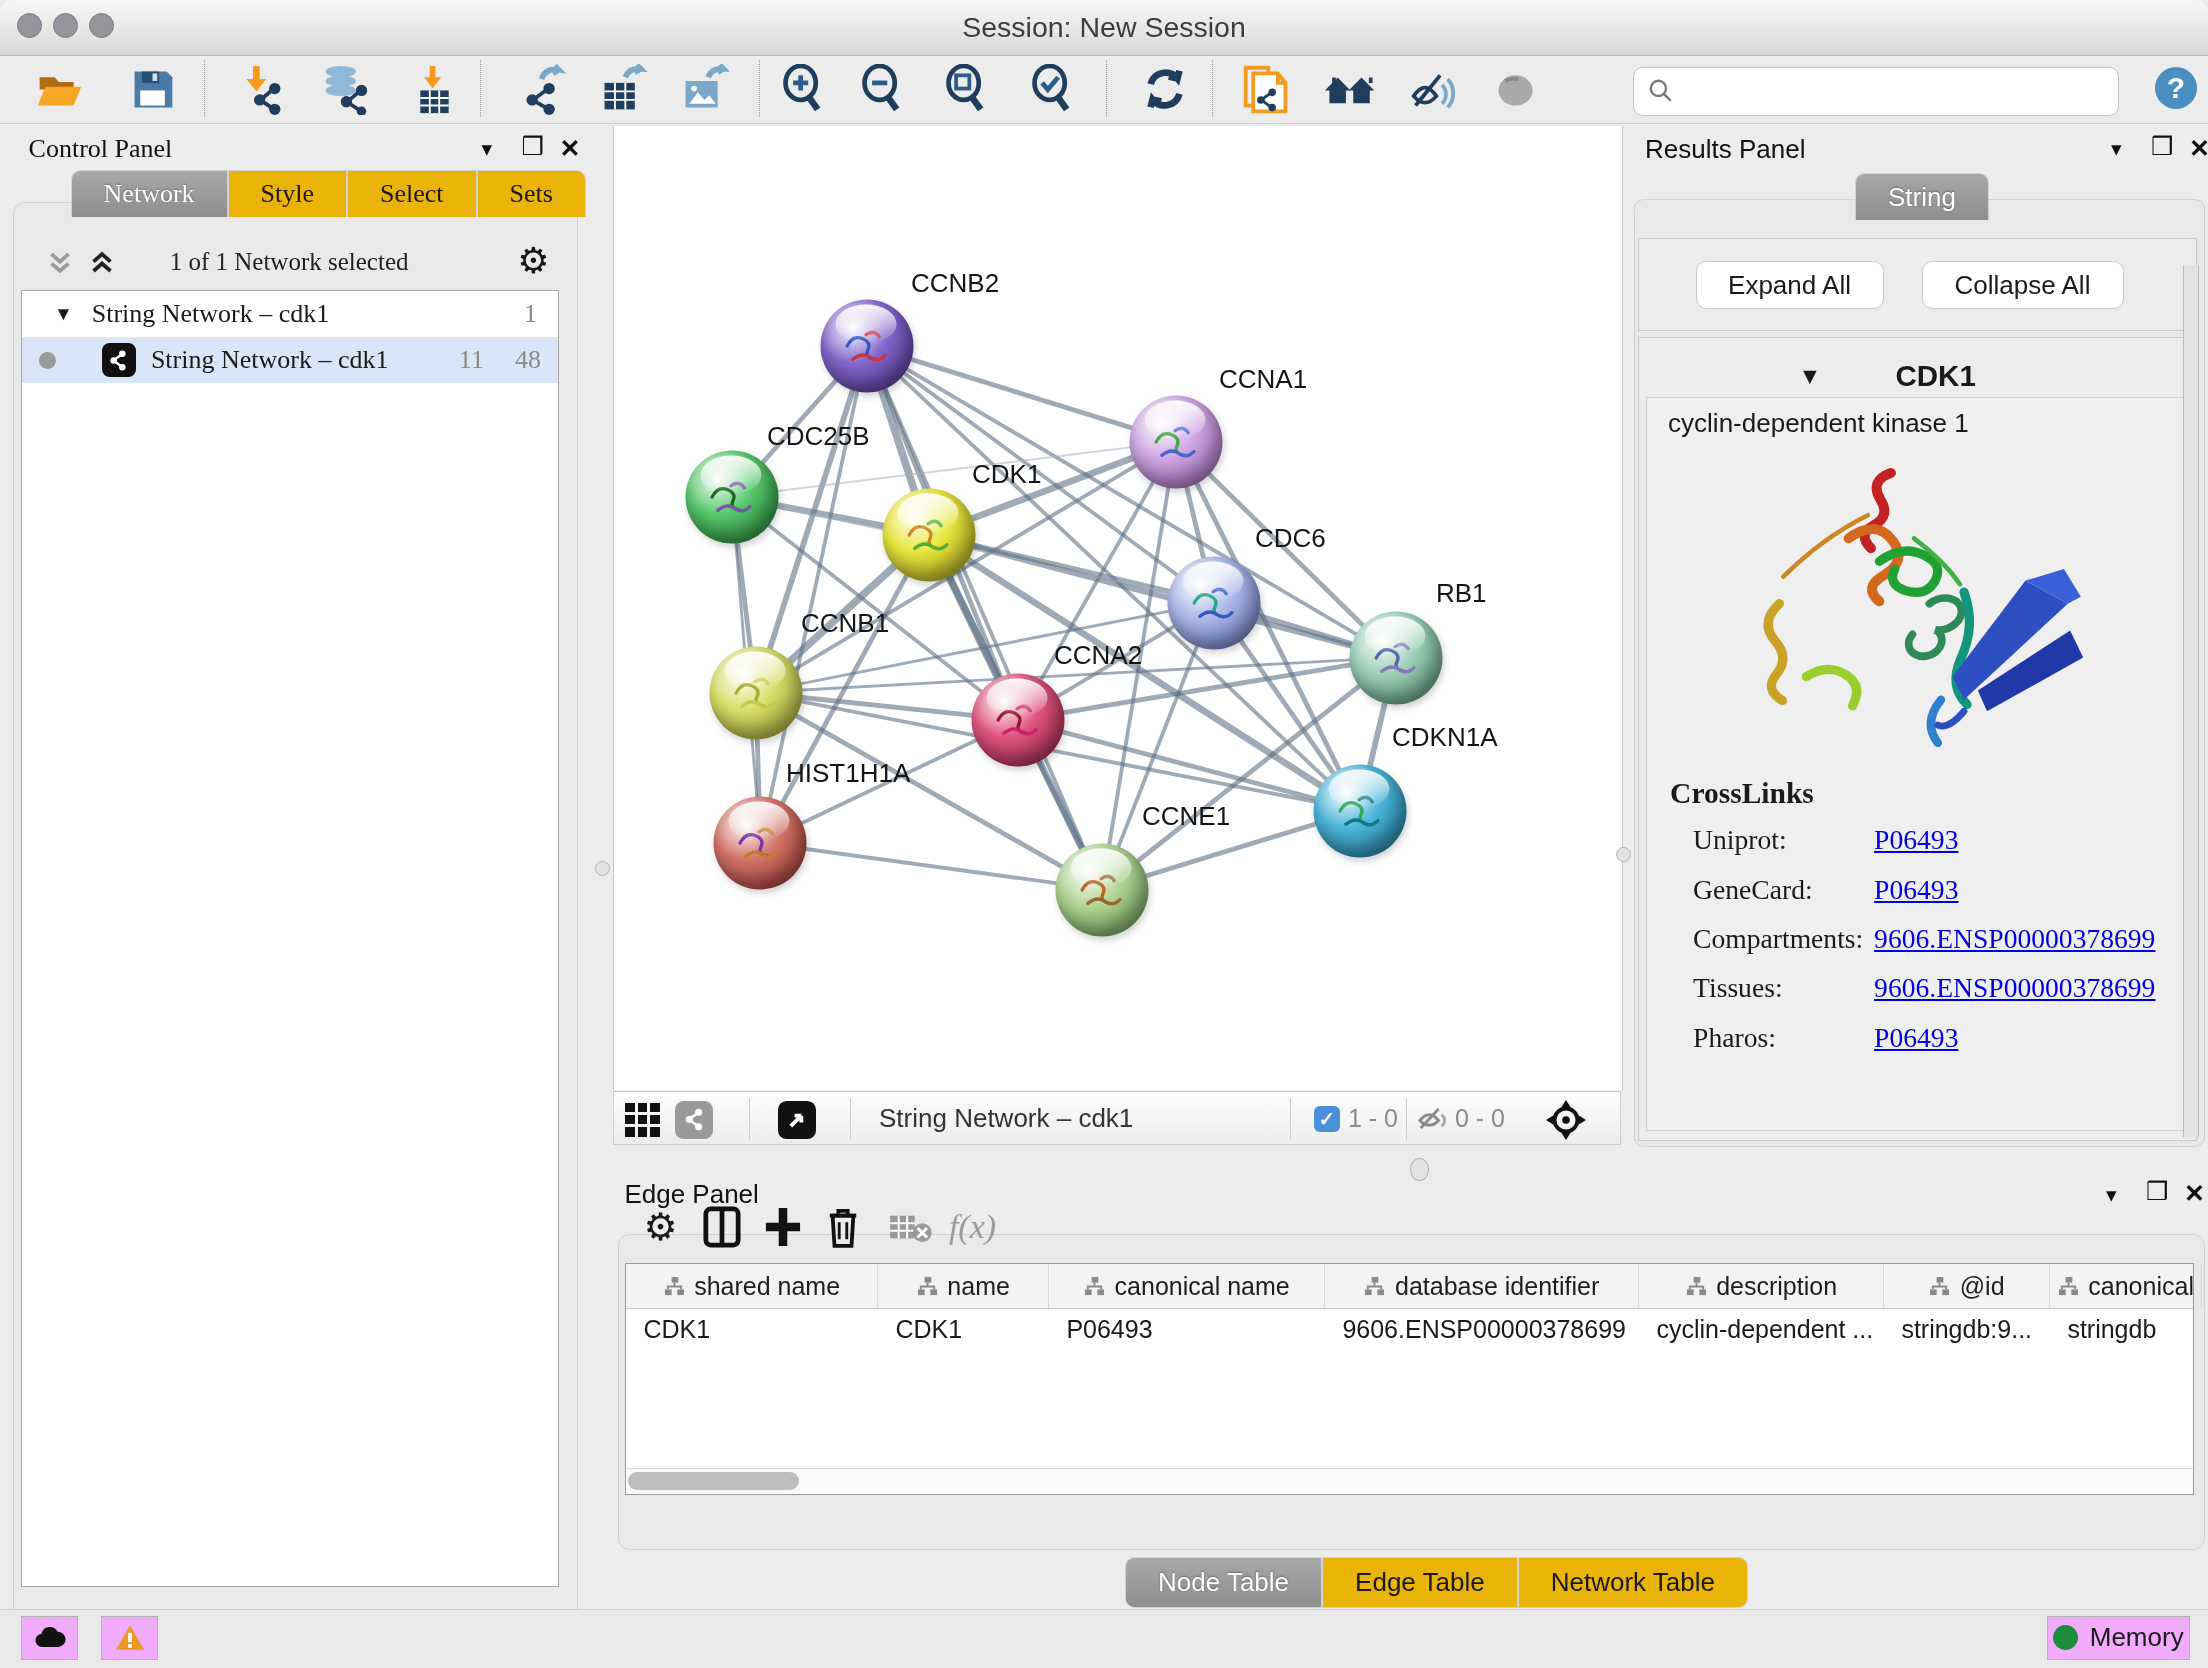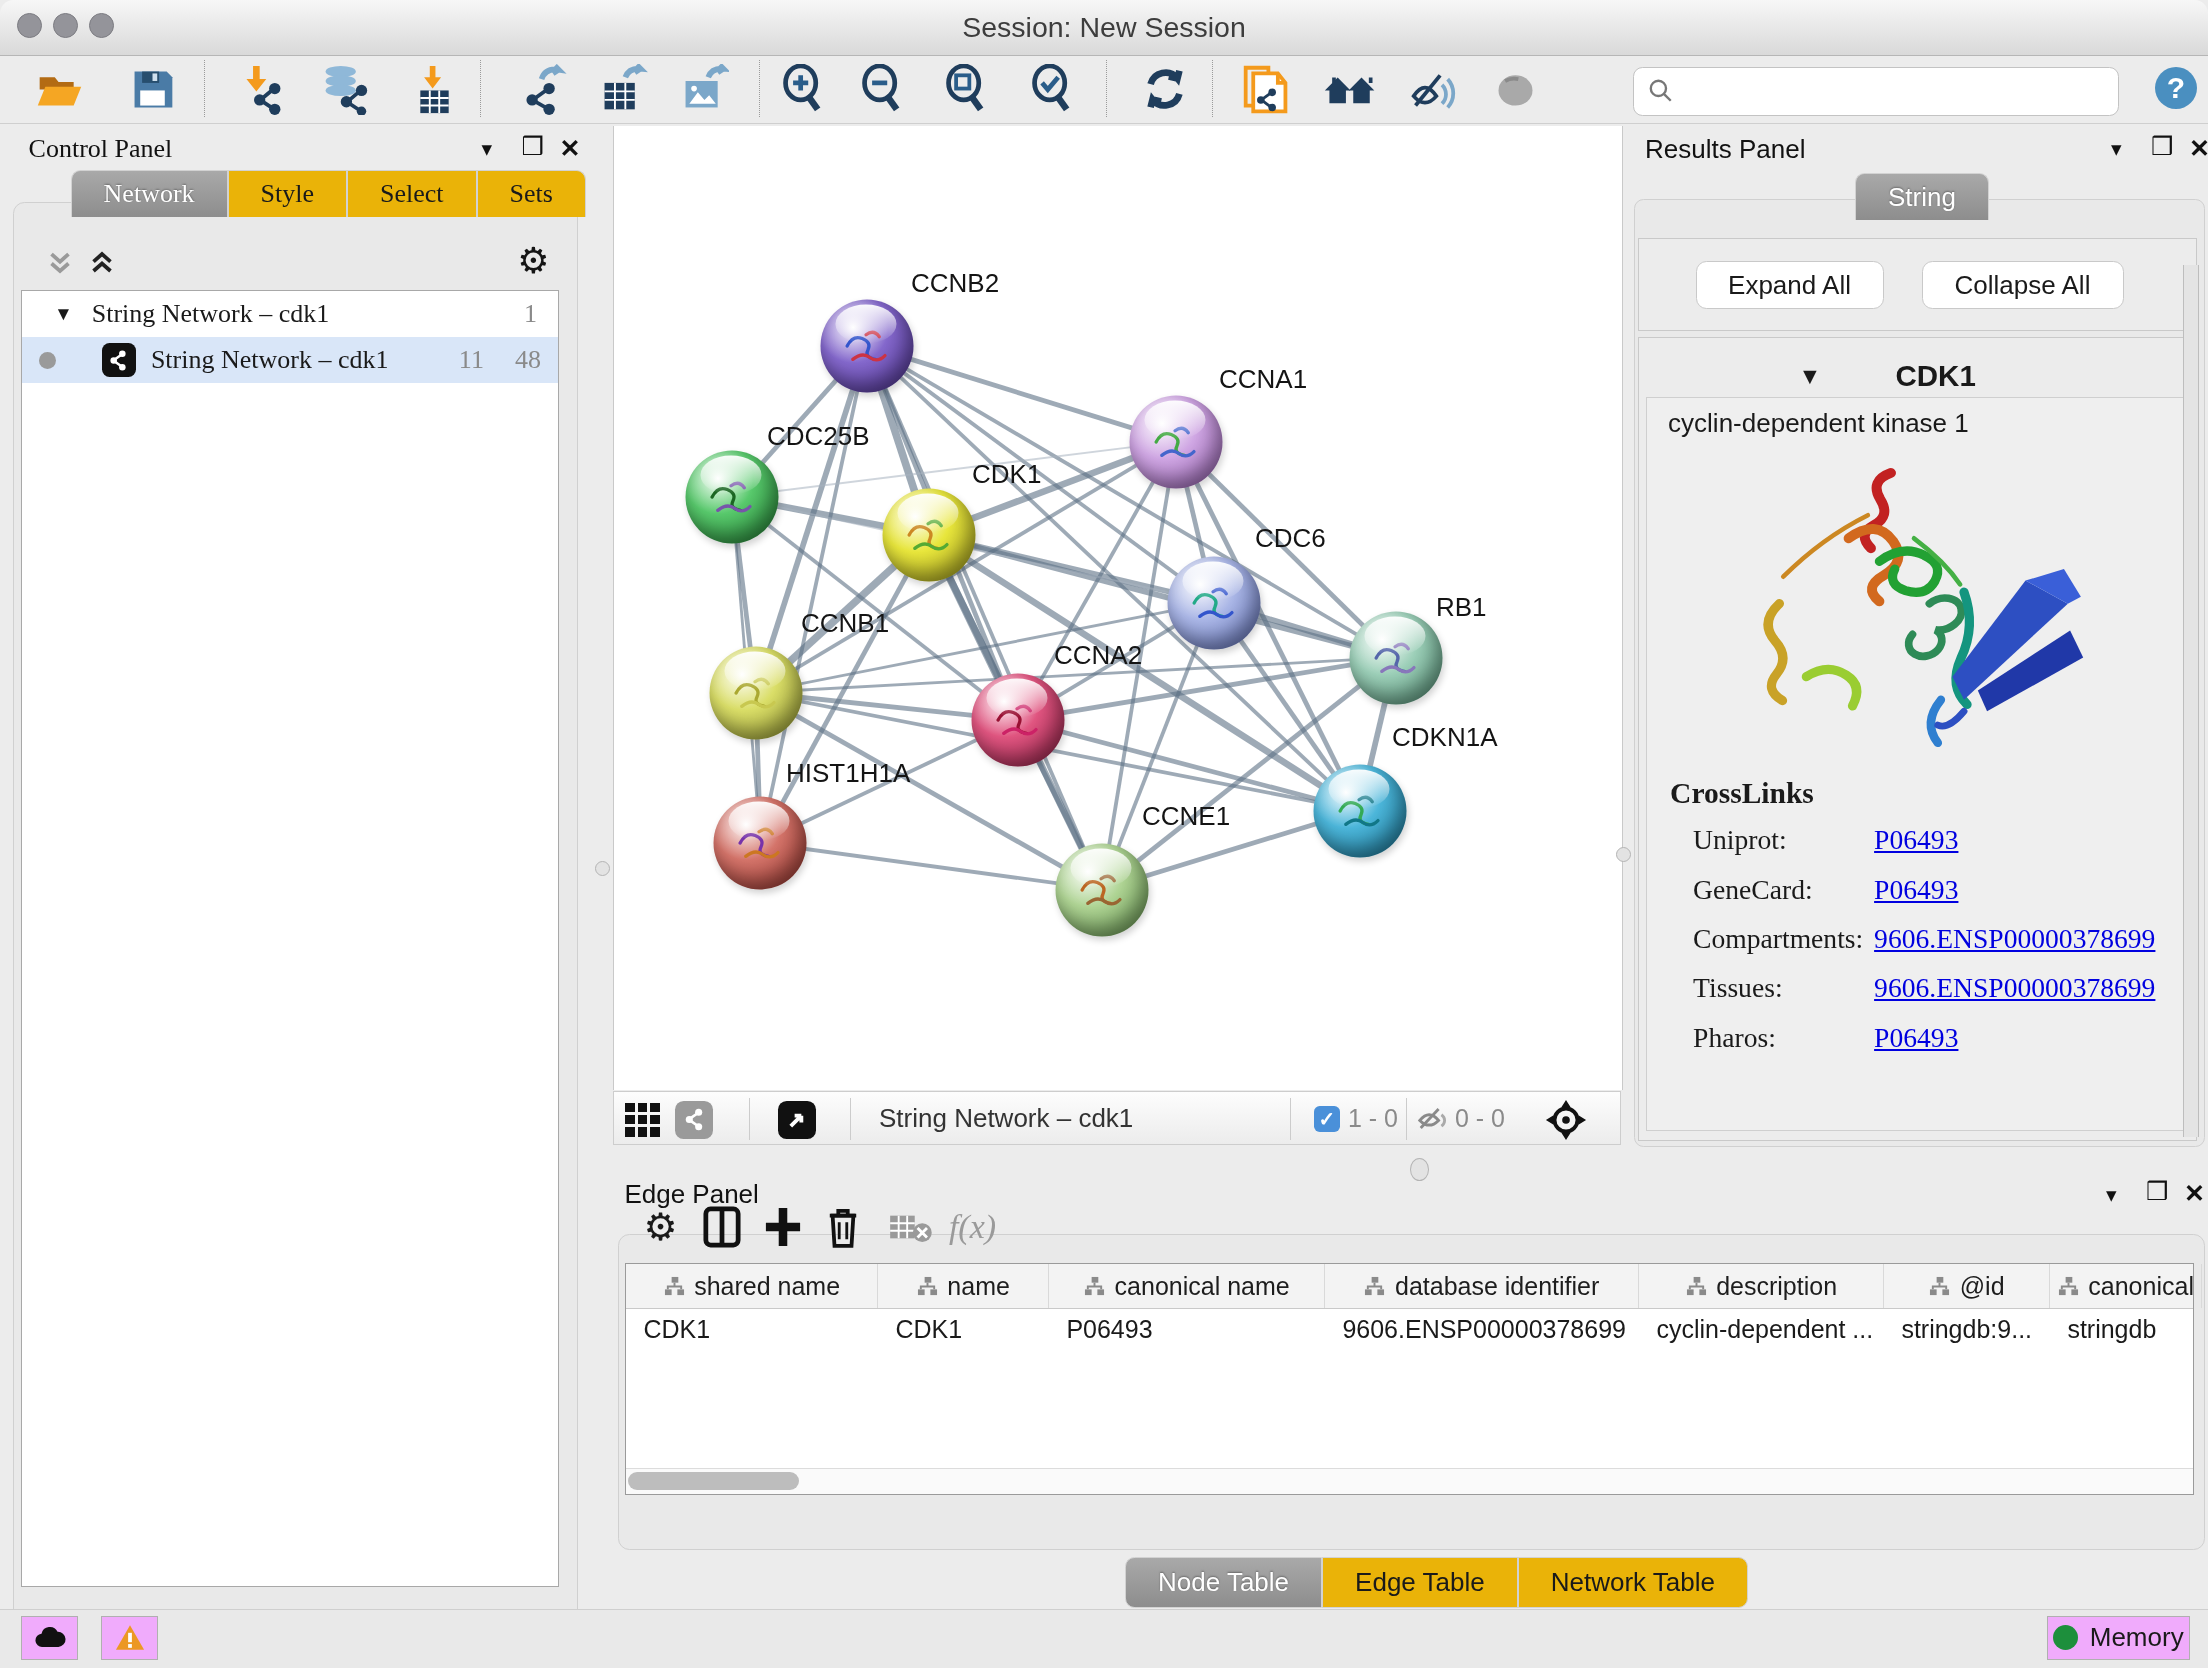--- a/index.html
+++ b/index.html
@@ -293,20 +293,21 @@
     <svg class="chev" style="left:36px;top:9.5px" width="32" height="27" viewBox="0 0 34 28">
         <g fill="none" stroke="#9a9a9a" stroke-width="4">
           <path d="M8 4 l9 8 9-8 M8 14 l9 8 9-8"></path>
         </g>
       </svg>
     <svg class="chev" style="left:78px;top:9.5px" width="32" height="27" viewBox="0 0 34 28">
         <g fill="none" stroke="#222" stroke-width="4">
           <path d="M8 12 l9-8 9 8 M8 22 l9-8 9 8"></path>
         </g>
       </svg>
+    <div id="ctl-seltext">1 of 1 Network selected</div>
     <div id="ctl-gear">⚙</div>
   </div>
   <div id="tree">
     <div class="trow">
       <span style="margin-left:32px;font-size:19px">▼</span>
       <span style="margin-left:19px">String Network – cdk1</span>
       <span class="tcount" style="right:21px">1</span>
     </div>
     <div class="trow selrow">
       <span style="margin-left:17px;width:17px;height:17px;border-radius:50%;background:#9a9a9a"></span>
@@ -424,21 +425,21 @@
     </div>
     <div class="nlabel" style="left: 641px; top: 397px;">CDC6</div>
     <div class="node" style="left: 782px; top: 532px; width: 93px; height: 93px; background: radial-gradient(circle at 35% 30%, rgb(255, 255, 255) 0%, rgb(156, 207, 184) 40%, rgb(78, 138, 112) 98%); transform: translate(-50%, -50%);">
       <svg class="nscrib" width="59" height="53" viewBox="0 0 62 56">
         <g fill="none" stroke-linecap="round" stroke-width="3.5">
           <path d="M10 26 q6 -12 16 -8 q10 4 6 12 q-4 8 8 10" stroke="#5566aa"></path>
           <path d="M16 40 q10 -8 18 -2 q8 6 16 -2 M30 14 q8 -6 14 2" stroke="#8877bb"></path>
         </g>
       </svg>
     </div>
-    <div class="nlabel" style="left: 822px; top: 466px;">RB1</div>
+    <div class="nlabel" style="left: 822px; top: 452px;">RB1</div>
     <div class="node" style="left: 142px; top: 567px; width: 93px; height: 93px; background: radial-gradient(circle at 35% 30%, rgb(255, 255, 255) 0%, rgb(218, 222, 104) 40%, rgb(143, 147, 46) 98%); transform: translate(-50%, -50%);">
       <svg class="nscrib" width="59" height="53" viewBox="0 0 62 56">
         <g fill="none" stroke-linecap="round" stroke-width="3.5">
           <path d="M10 26 q6 -12 16 -8 q10 4 6 12 q-4 8 8 10" stroke="#aaa830"></path>
           <path d="M16 40 q10 -8 18 -2 q8 6 16 -2 M30 14 q8 -6 14 2" stroke="#c8c850"></path>
         </g>
       </svg>
     </div>
     <div class="nlabel" style="left: 187px; top: 482px;">CCNB1</div>
     <div class="node" style="left: 404px; top: 594px; width: 93px; height: 93px; background: radial-gradient(circle at 35% 30%, rgb(255, 255, 255) 0%, rgb(224, 85, 128) 40%, rgb(143, 31, 69) 98%); transform: translate(-50%, -50%);">

